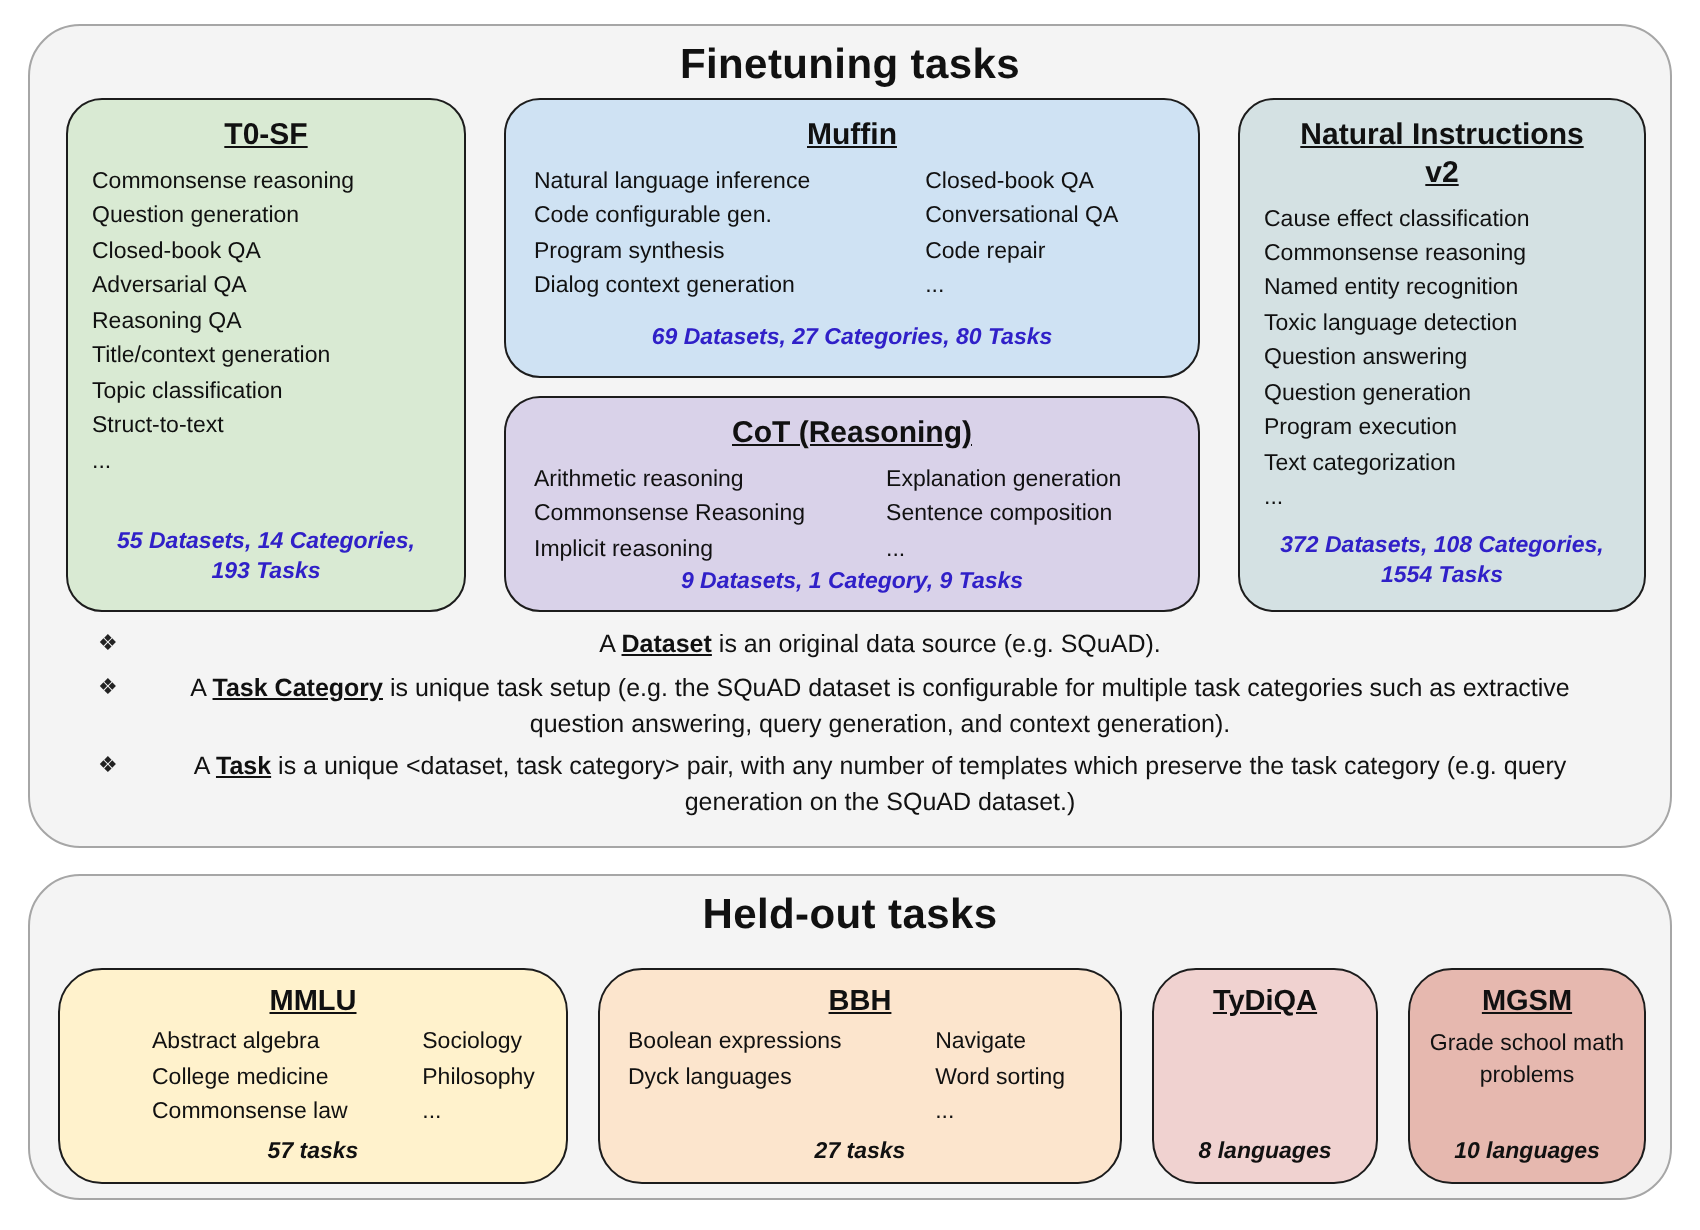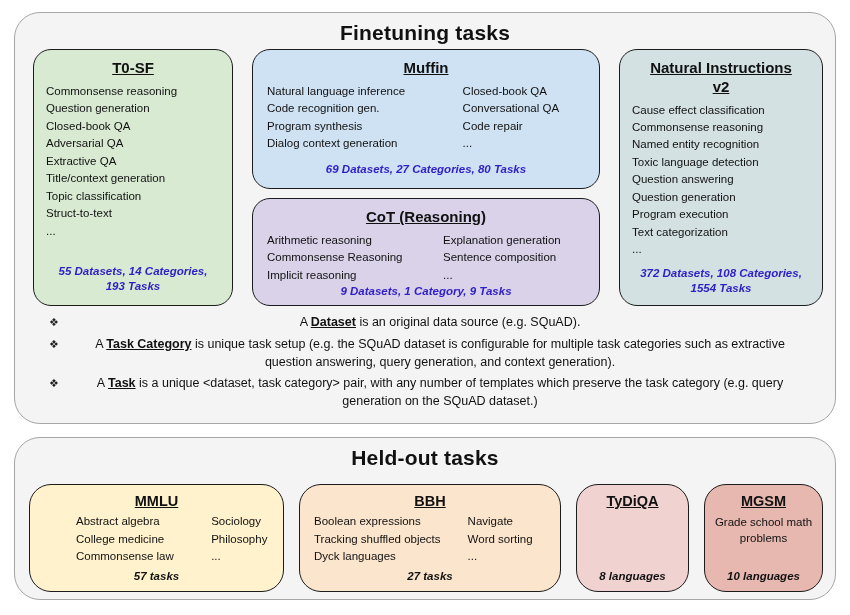--- a/index.html
+++ b/index.html
@@ -81,36 +81,36 @@
 
     <div class="ft-row">
 
       <div class="box" id="t0sf-box">
         <div class="box-title">T0-SF</div>
         <div class="task-list">
             <div>Commonsense reasoning</div>
             <div>Question generation</div>
             <div>Closed-book QA</div>
             <div>Adversarial QA</div>
-            <div>Extractive QA</div>
+            <div>Reasoning QA</div>
             <div>Title/context generation</div>
             <div>Topic classification</div>
             <div>Struct-to-text</div>
             <div>...</div>
           </div>
         <div class="stats">55 Datasets, 14 Categories, 193 Tasks</div>
       </div>
 
       <div class="ft-middle">
         <div class="box" id="muffin-box">
           <div class="box-title">Muffin</div>
           <div class="cols">
             <div class="col" style="width:60%;">
                 <div>Natural language inference</div>
-                <div>Code recognition gen.</div>
+                <div>Code configurable gen.</div>
                 <div>Program synthesis</div>
                 <div>Dialog context generation</div>
               </div>
             <div class="col">
                 <div>Closed-book QA</div>
                 <div>Conversational QA</div>
                 <div>Code repair</div>
                 <div>...</div>
               </div>
           </div>
@@ -188,21 +188,20 @@
             </div>
         </div>
         <div class="stats-dark">57 tasks</div>
       </div>
 
       <div class="box ho-box" id="bbh-box">
         <div class="box-title">BBH</div>
         <div class="cols">
           <div class="col" style="width:64%;">
               <div>Boolean expressions</div>
-              <div>Tracking shuffled objects</div>
               <div>Dyck languages</div>
             </div>
           <div class="col">
               <div>Navigate</div>
               <div>Word sorting</div>
               <div>...</div>
             </div>
         </div>
         <div class="stats-dark">27 tasks</div>
       </div>

